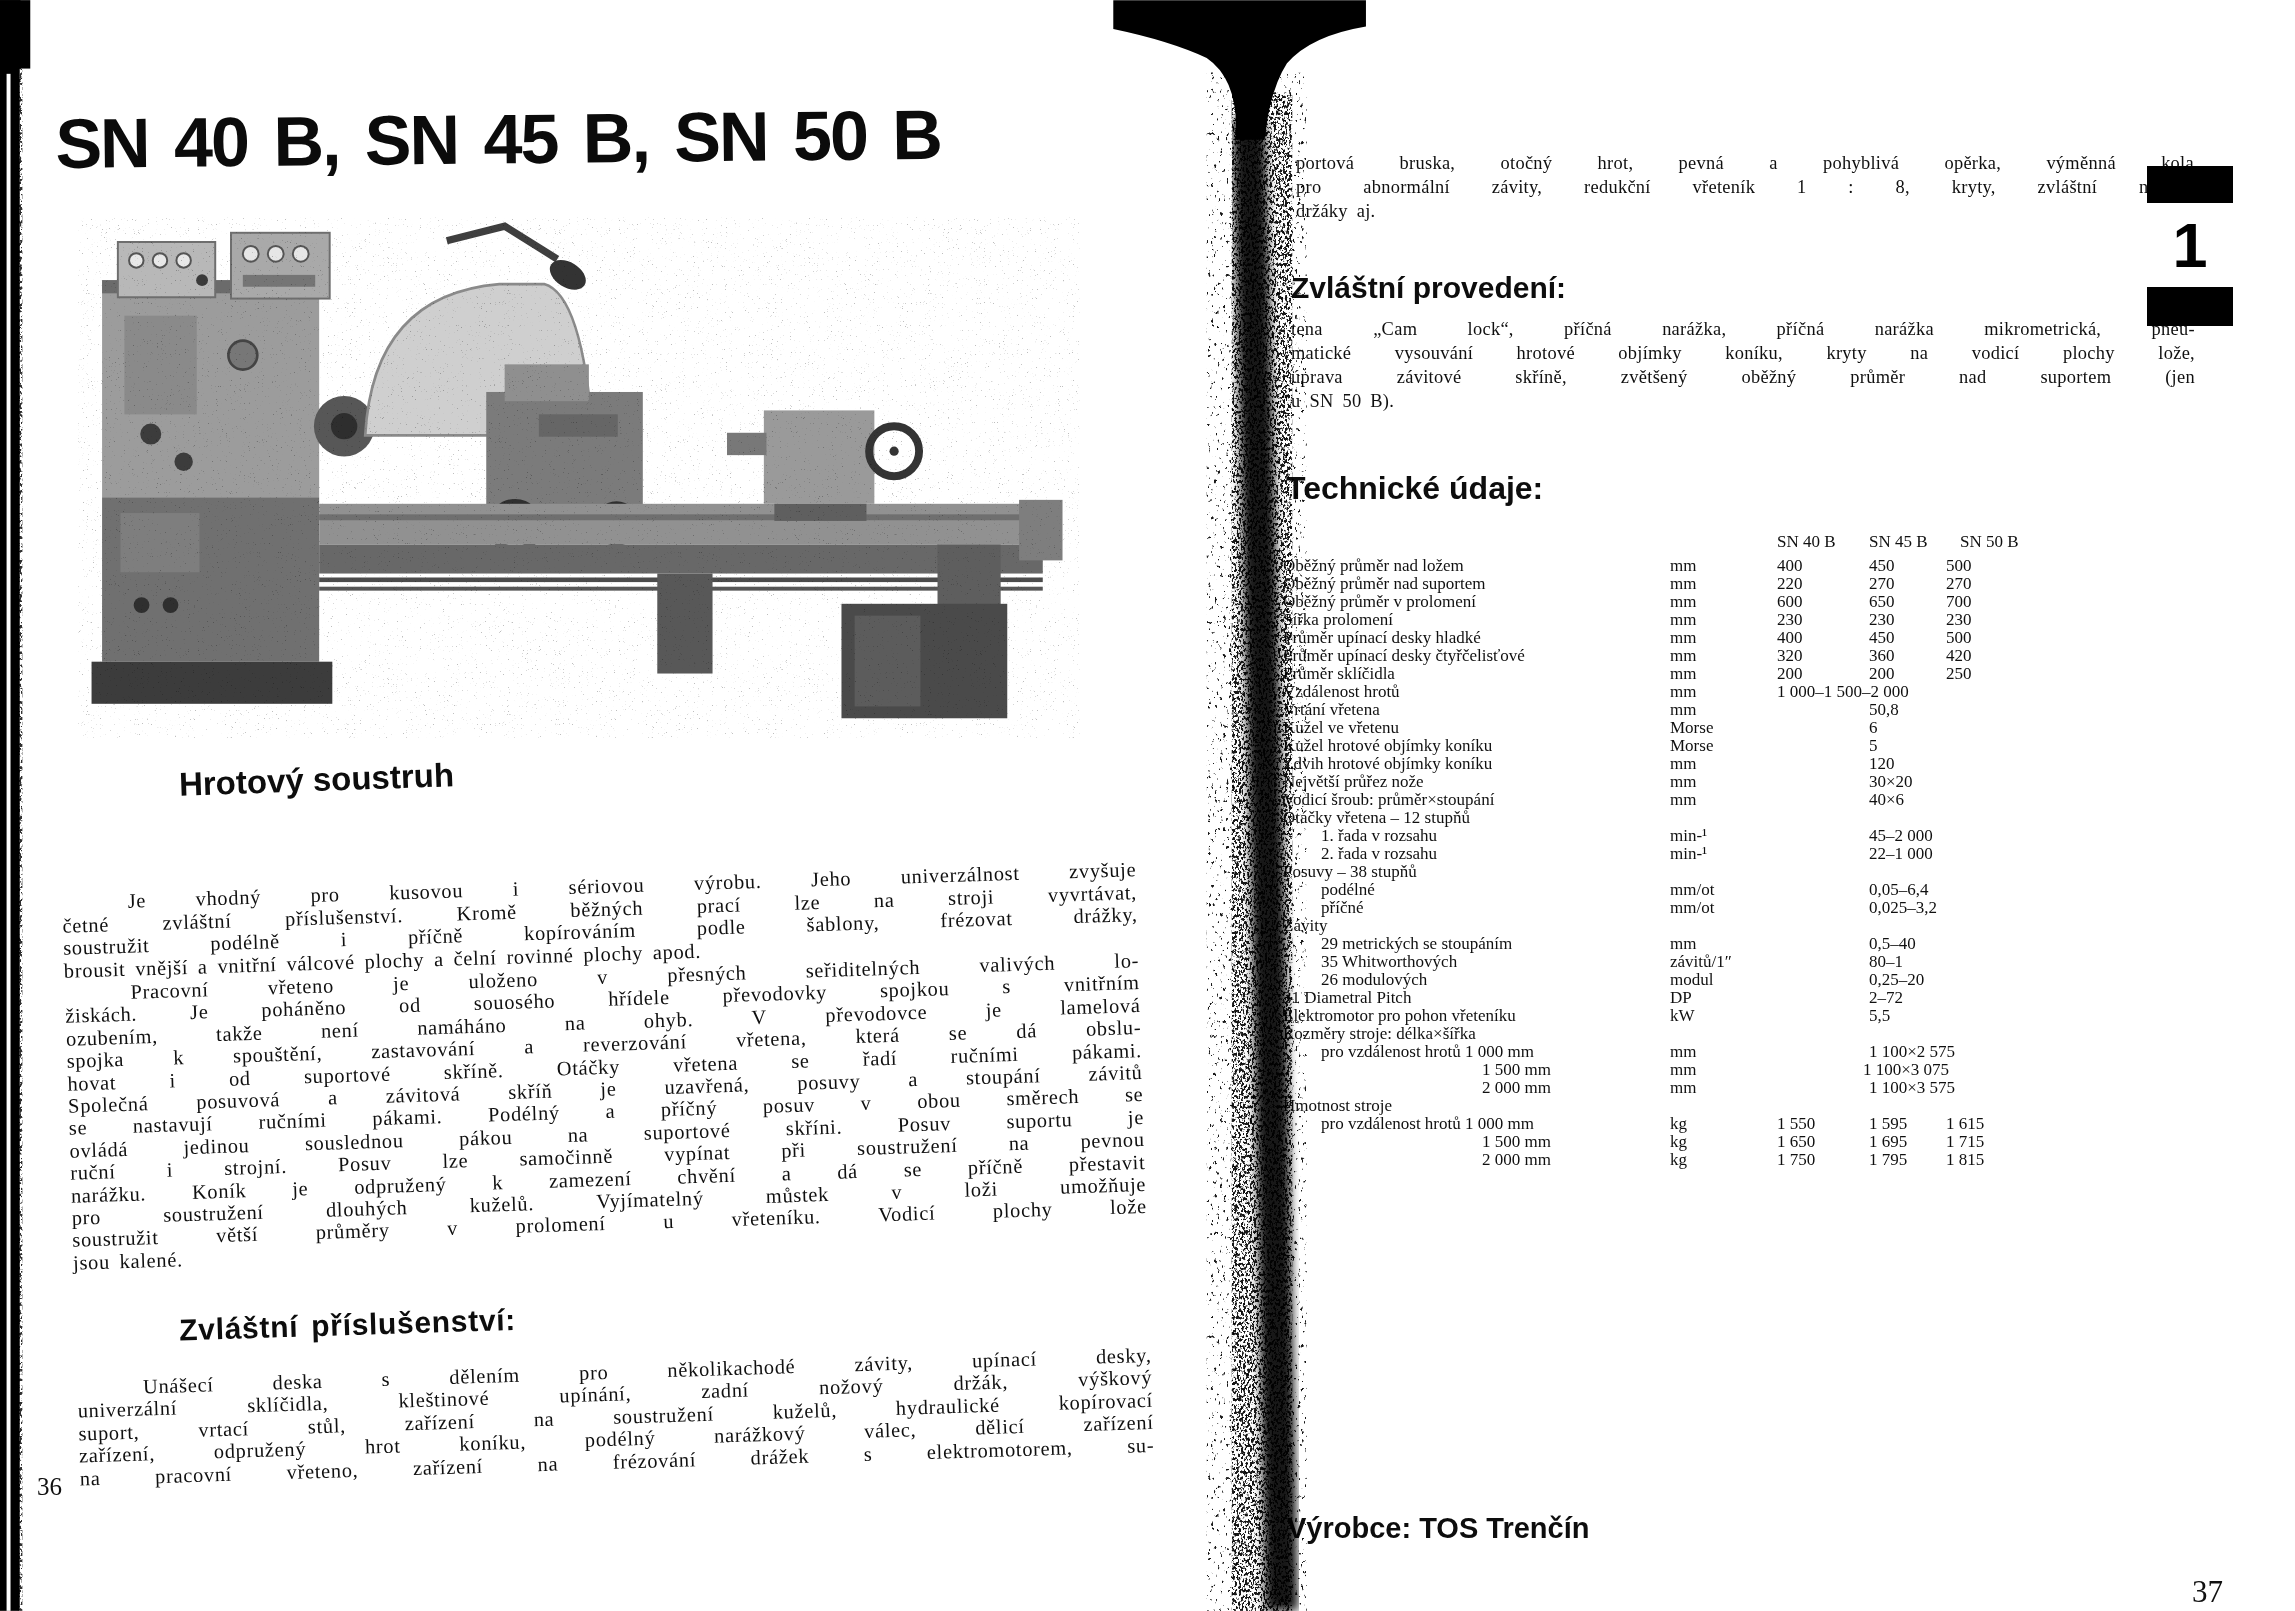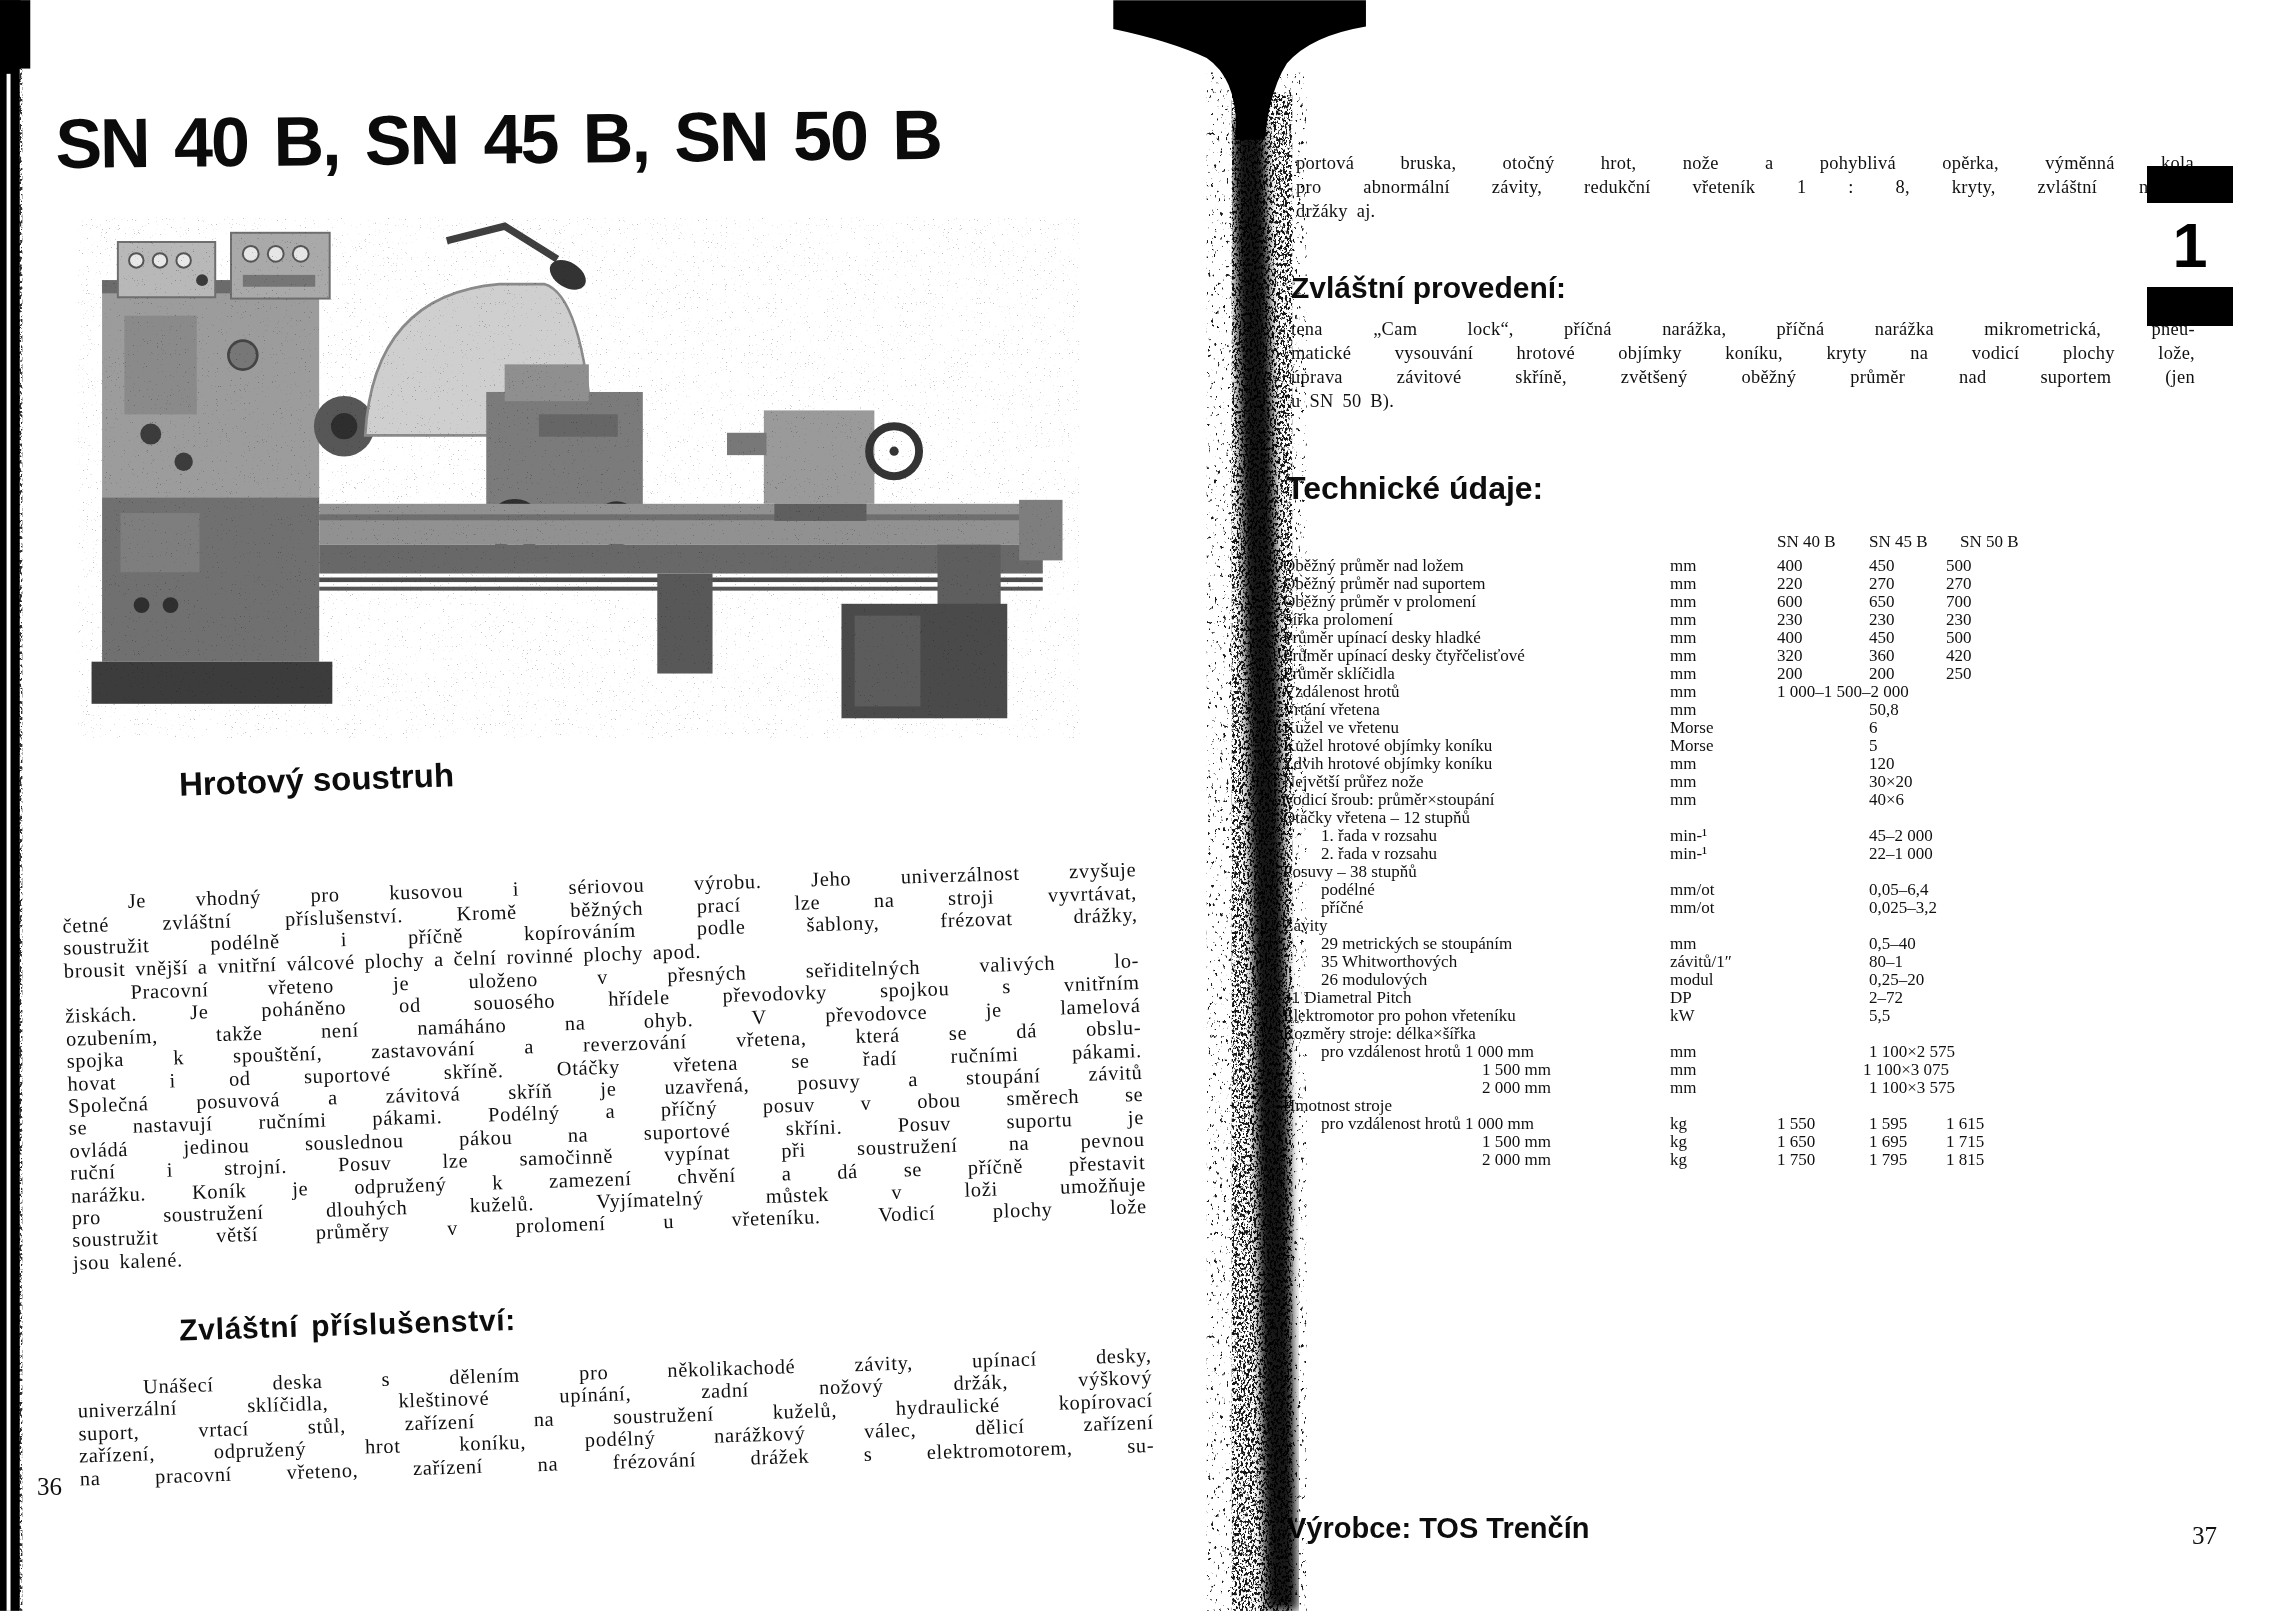--- a/index.html
+++ b/index.html
@@ -39,21 +39,21 @@
   #tech-table{left:1283px;top:532px;width:921px;font-size:17px;}
   #tech-head{position:absolute;top:0;left:0;height:22.4px;width:921px;}
   #tech-head span{position:absolute;white-space:nowrap;}
   #tech-rows{position:absolute;top:25px;left:0;width:921px;}
   .trow{position:relative;height:18px;line-height:18px;white-space:nowrap;}
   .tlabel{display:inline-block;}
   .tcell{position:absolute;top:0;white-space:nowrap;}
 
   
   #pn-left{left:37px;top:1473px;font-size:25px;}
-  #pn-right{left:2192px;top:1522px;font-size:25px;}
+  #pn-right{left:2192px;top:1574px;font-size:31px;}
 
   
   .tabbar{background:#000;}
   #tab-bar-top{left:2147px;top:166px;width:86px;height:37px;}
   #tab-number{left:2147px;top:203px;width:86px;text-align:center;font-family:"Liberation Sans",sans-serif;
      font-weight:900;font-size:63px;line-height:84px;color:#000;}
   #tab-bar-bottom{left:2147px;top:287px;width:86px;height:39px;}
 
   
   #scan-noise{left:0;top:0;width:2295px;height:1611px;pointer-events:none;}
@@ -168,21 +168,21 @@
         <div class="jline"><span>univerzální</span><span>sklíčidla,</span><span>kleštinové</span><span>upínání,</span><span>zadní</span><span>nožový</span><span>držák,</span><span>výškový</span></div>
         <div class="jline"><span>suport,</span><span>vrtací</span><span>stůl,</span><span>zařízení</span><span>na</span><span>soustružení</span><span>kuželů,</span><span>hydraulické</span><span>kopírovací</span></div>
         <div class="jline"><span>zařízení,</span><span>odpružený</span><span>hrot</span><span>koníku,</span><span>podélný</span><span>narážkový</span><span>válec,</span><span>dělicí</span><span>zařízení</span></div>
         <div class="jline"><span>na</span><span>pracovní</span><span>vřeteno,</span><span>zařízení</span><span>na</span><span>frézování</span><span>drážek</span><span>s</span><span>elektromotorem,</span><span>su-</span></div>
       </div>
   </div>
 
   <div class="abs serif" id="pn-left">36</div>
 
   <div class="abs para" id="p-cont">
-      <div class="jline"><span>portová</span><span>bruska,</span><span>otočný</span><span>hrot,</span><span>nože</span><span>a</span><span>pohyblivá</span><span>opěrka,</span><span>výměnná</span><span>kola</span></div>
+      <div class="jline"><span>portová</span><span>bruska,</span><span>otočný</span><span>hrot,</span><span>pevná</span><span>a</span><span>pohyblivá</span><span>opěrka,</span><span>výměnná</span><span>kola</span></div>
       <div class="jline"><span>pro</span><span>abnormální</span><span>závity,</span><span>redukční</span><span>vřeteník</span><span>1</span><span>:</span><span>8,</span><span>kryty,</span><span>zvláštní</span><span>nožové</span></div>
       <div class="tline">držáky aj.</div>
     </div>
 
   <div class="abs h-sans" id="hd-provedeni">Zvláštní provedení:</div>
 
   <div class="abs para" id="p-special">
       <div class="jline"><span>tena</span><span>„Cam</span><span>lock“,</span><span>příčná</span><span>narážka,</span><span>příčná</span><span>narážka</span><span>mikrometrická,</span><span>pneu-</span></div>
       <div class="jline"><span>matické</span><span>vysouvání</span><span>hrotové</span><span>objímky</span><span>koníku,</span><span>kryty</span><span>na</span><span>vodicí</span><span>plochy</span><span>lože,</span></div>
       <div class="jline"><span>úprava</span><span>závitové</span><span>skříně,</span><span>zvětšený</span><span>oběžný</span><span>průměr</span><span>nad</span><span>suportem</span><span>(jen</span></div>

